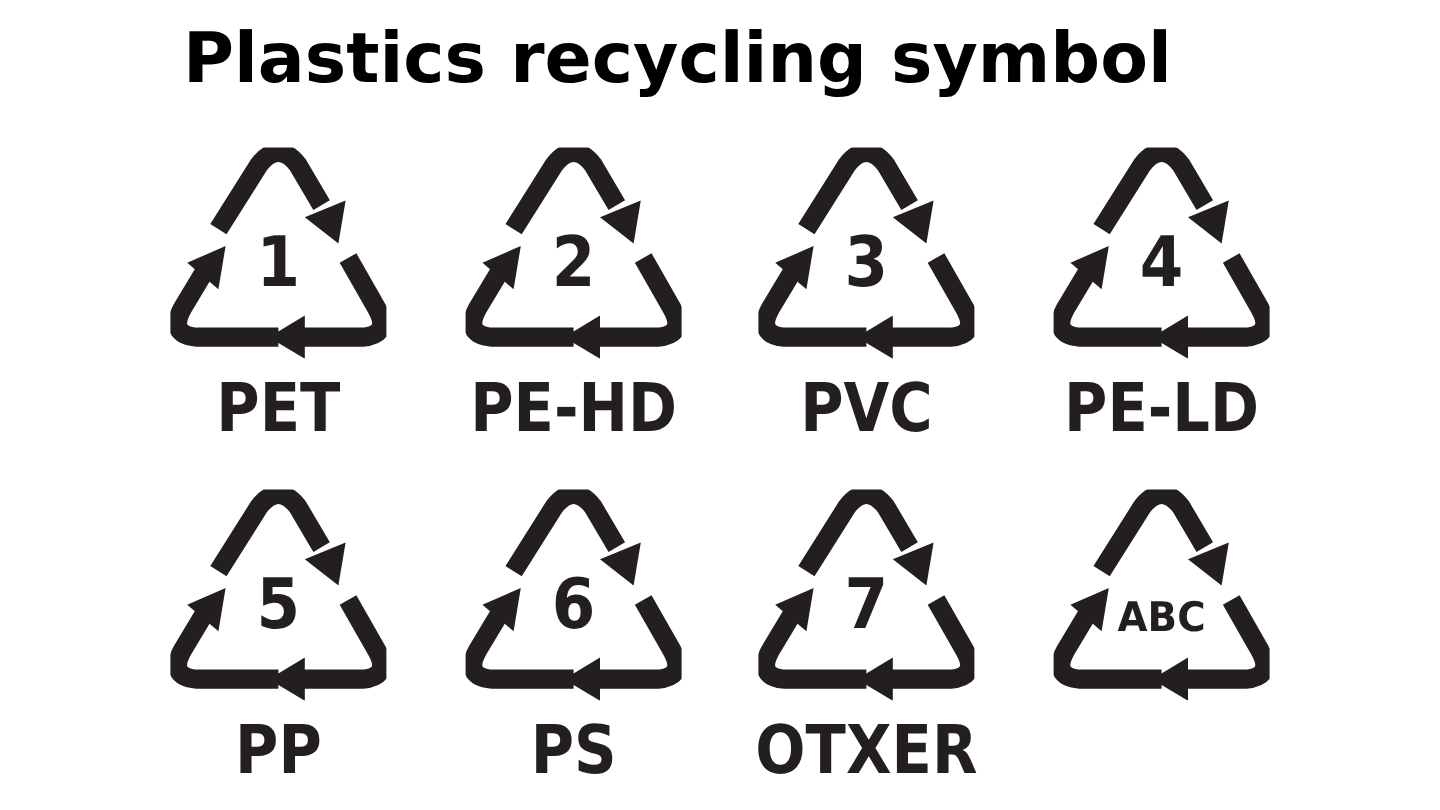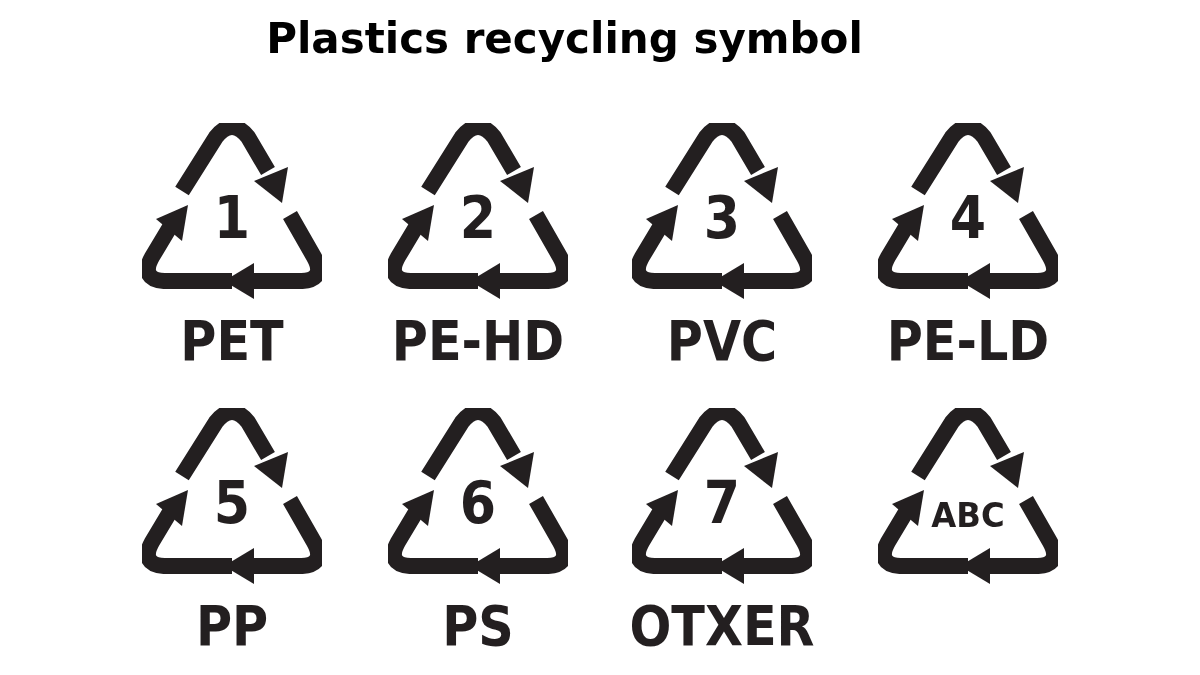--- a/index.html
+++ b/index.html
@@ -3,21 +3,21 @@
   <meta charset="utf-8">
   <style>
     html, body { margin: 0; padding: 0; }
     body {
       width: 1200px; height: 675px; background: #ffffff;
       position: relative; overflow: hidden;
       font-family: "DejaVu Sans", "Liberation Sans", sans-serif;
     }
     .title {
       position: absolute; left: 0; top: 14px; width: 1129px;
-      text-align: center; font-weight: bold; font-size: 42px; color: #000;
+      text-align: center; font-weight: bold; font-size: 58px; color: #000;
       letter-spacing: 0px;
     }
     .cell { position: absolute; width: 200px; }
     .sym { position: absolute; left: 10px; width: 180px; height: 176px; }
     .sym svg { width: 180px; height: 176px; display: block; }
     .code {
       position: absolute; left: 0; width: 180px; text-align: center;
       font-family: "DejaVu Sans", sans-serif; font-weight: bold;
       color: #231f20; font-size: 58px; line-height: 58px; top: 66px;
       transform: scaleX(0.9);

